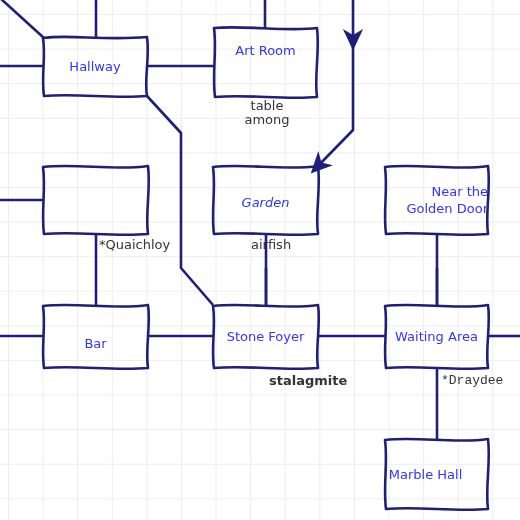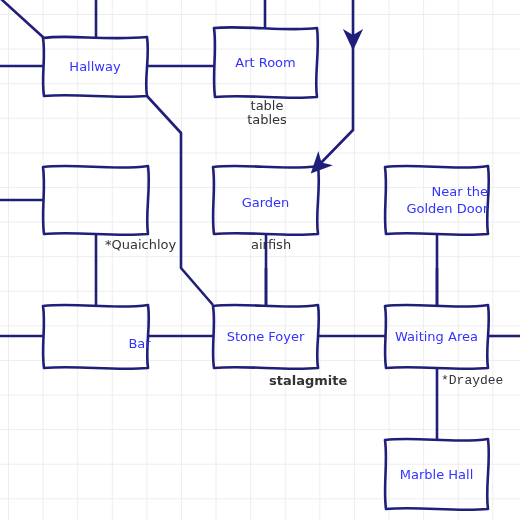--- a/index.html
+++ b/index.html
@@ -123,55 +123,55 @@
 
       <path d="M 385 440 C 416 436, 456 444, 488 439 C 491 462, 485 488, 488 509
                C 454 512, 419 506, 386 509 C 383 487, 388 462, 385 440 Z"></path>
     </g>
   </svg>
 
   <div class="room-label" style="left:43px; top:37px; width:104px; height:59px;">
     <span>Hallway</span>
   </div>
 
-  <div class="room-label" style="left:214px; top:28px; width:103px; height:69px;">
+  <div class="room-label" style="left:214px; top:16px; width:103px; height:69px;">
     <span>Art Room</span>
   </div>
 
 
-  <div class="room-label" style="left:213px; top:166px; width:105px; height:72px;">
+  <div class="room-label" style="left:213px; top:166px; width:105px; height:72px;font-style:italic;">
     <span>Garden</span>
   </div>
 
   <div class="room-label" style="left:385px; top:166px; width:103px; height:68px;text-align:right;">
     <span>Near the Golden Door</span>
   </div>
 
-  <div class="room-label" style="left:43px; top:305px; width:105px; height:77px;padding-left:44px;">
+  <div class="room-label" style="left:43px; top:305px; width:105px; height:77px;">
     <span>Bar</span>
   </div>
 
   <div class="room-label" style="left:385px; top:305px; width:103px; height:63px;">
     <span>Waiting Area</span>
   </div>
 
   <div class="room-label" style="left:213px; top:305px; width:105px; height:63px;">
     <span>Stone Foyer</span>
   </div>
 
-  <div class="room-label" style="left:385px; top:439px; width:103px; height:70px;">
+  <div class="room-label" style="left:374px; top:439px; width:103px; height:70px;">
     <span>Marble Hall</span>
   </div>
 
   <div class="item-label center" style="left:236px; top:99px; width:62px;">
     <div>table</div>
-    <div>tables</div>
+    <div>among</div>
   </div>
 
-  <div class="item-label" style="left:99px; top:238px;margin-left:6px;">
+  <div class="item-label" style="left:99px; top:238px;">
     <div>*Quaichloy</div>
   </div>
 
   <div class="item-label" style="left:251px; top:238px;">
     <div>airfish</div>
   </div>
 
   <div class="item-label" style="left:269px; top:374px;font-weight:bold;">
     <div>stalagmite</div>
   </div>

